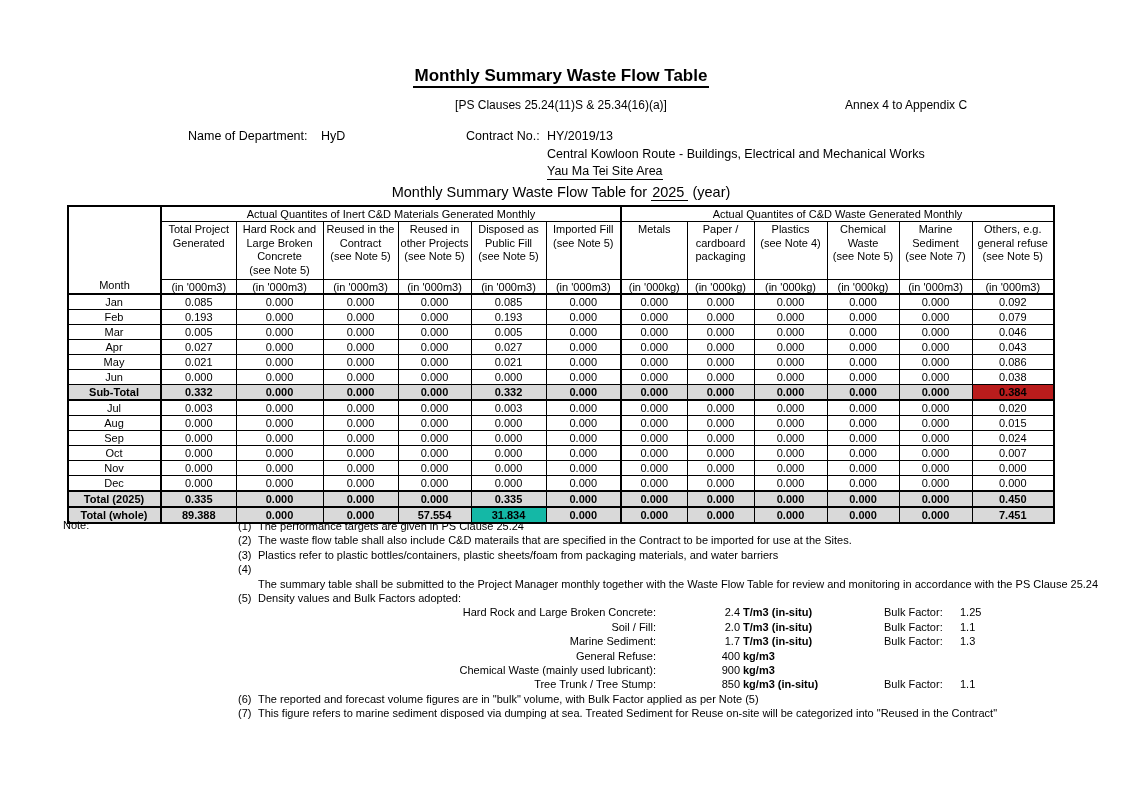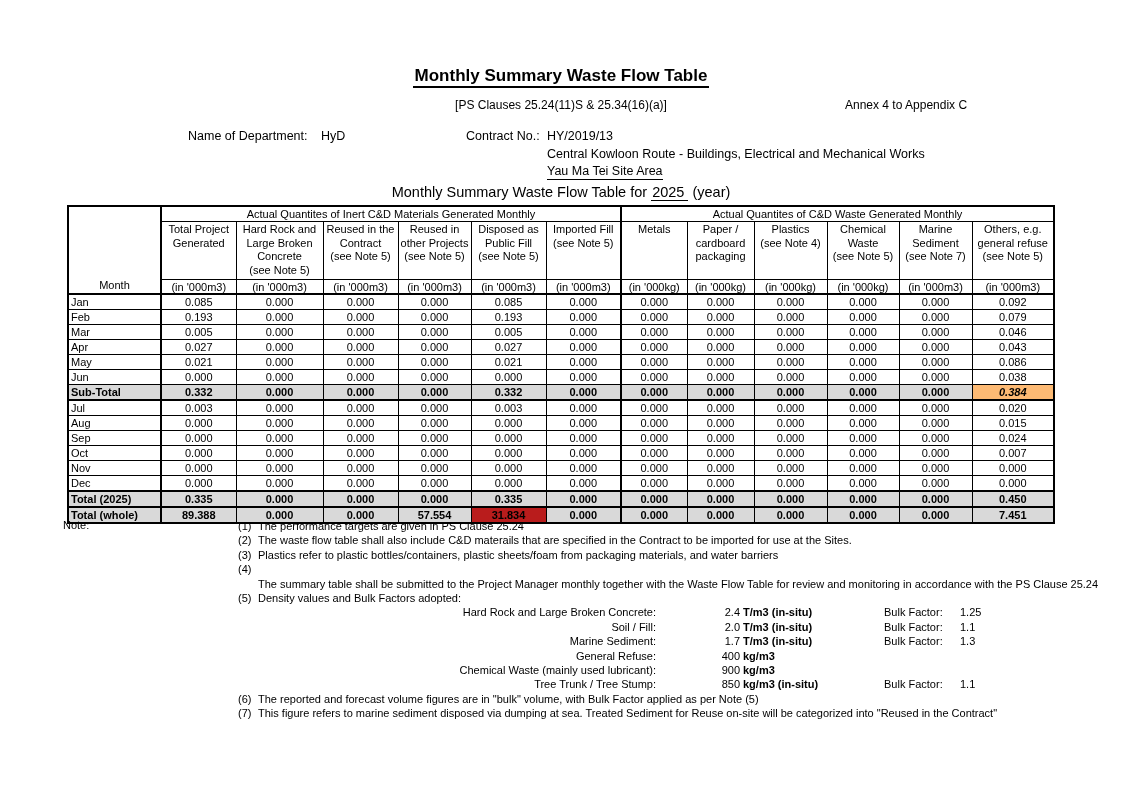--- a/index.html
+++ b/index.html
@@ -26,21 +26,21 @@
             table-layout:fixed;width:986px;border:2px solid #000;}
   .wft th,.wft td{border:1px solid #000;font-size:11px;font-weight:normal;
                   padding:0 2px;overflow:hidden;}
   .wft th.group{height:14px;text-align:center;}
   .wft th.colhdr{height:56px;vertical-align:top;text-align:center;
                  white-space:pre-line;line-height:13.5px;padding-top:1px;}
   .wft th.unit{height:13px;text-align:center;border-bottom:2px solid #000;}
   .wft th.monthhdr{vertical-align:bottom;text-align:center;padding-bottom:2px;
                    border-bottom:2px solid #000;}
   .wft tbody td{height:14px;text-align:center;line-height:13px;}
-  .wft td.rowlabel{text-align:left;padding-right:3px;}
+  .wft td.rowlabel{text-align:center;padding-right:3px;}
   .wft tr.subtotal td,.wft tr.total td,.wft tr.total_final td{font-weight:bold;}
   .wft tr.subtotal td{border-bottom:2px solid #000;}
   .wft tr.total td{border-top:2px solid #000;}
   .wft tr.total_final td{border-top:2px solid #000;}
   .wft .br2{border-right-width:2px;}
 
   .note-label{position:absolute;top:519px;left:63px;font-size:11px;}
   .notes{position:absolute;top:519px;left:238px;width:870px;font-size:11px;line-height:14.4px;}
   .note-item{display:flex;}
   .note-num{width:20px;flex:none;}
@@ -246,21 +246,21 @@
           <td style="background: rgb(217, 217, 217);">0.000</td>
           <td style="background: rgb(217, 217, 217);">0.000</td>
           <td style="background: rgb(217, 217, 217);">0.000</td>
           <td style="background: rgb(217, 217, 217);">0.332</td>
           <td class="br2" style="background: rgb(217, 217, 217);">0.000</td>
           <td style="background: rgb(217, 217, 217);">0.000</td>
           <td style="background: rgb(217, 217, 217);">0.000</td>
           <td style="background: rgb(217, 217, 217);">0.000</td>
           <td style="background: rgb(217, 217, 217);">0.000</td>
           <td style="background: rgb(217, 217, 217);">0.000</td>
-          <td style="background: #fdba74; font-style: italic;">0.384</td>
+          <td style="background: #b91c1c;">0.384</td>
         </tr>
         <tr class="data">
           <td class="rowlabel br2">Jul</td>
           <td>0.003</td>
           <td>0.000</td>
           <td>0.000</td>
           <td>0.000</td>
           <td>0.003</td>
           <td class="br2">0.000</td>
           <td>0.000</td>
@@ -359,21 +359,21 @@
           <td style="background: rgb(217, 217, 217);">0.000</td>
           <td style="background: rgb(217, 217, 217);">0.000</td>
           <td style="background: rgb(217, 217, 217);">0.450</td>
         </tr>
         <tr class="total_final">
           <td class="rowlabel br2" style="background: rgb(217, 217, 217);">Total (whole)</td>
           <td style="background: rgb(217, 217, 217);">89.388</td>
           <td style="background: rgb(217, 217, 217);">0.000</td>
           <td style="background: rgb(217, 217, 217);">0.000</td>
           <td style="background: rgb(217, 217, 217);">57.554</td>
-          <td style="background: #b91c1c;">31.834</td>
+          <td style="background: #14b8a6;">31.834</td>
           <td class="br2" style="background: rgb(217, 217, 217);">0.000</td>
           <td style="background: rgb(217, 217, 217);">0.000</td>
           <td style="background: rgb(217, 217, 217);">0.000</td>
           <td style="background: rgb(217, 217, 217);">0.000</td>
           <td style="background: rgb(217, 217, 217);">0.000</td>
           <td style="background: rgb(217, 217, 217);">0.000</td>
           <td style="background: rgb(217, 217, 217);">7.451</td>
         </tr>
       </tbody>
   </table>

